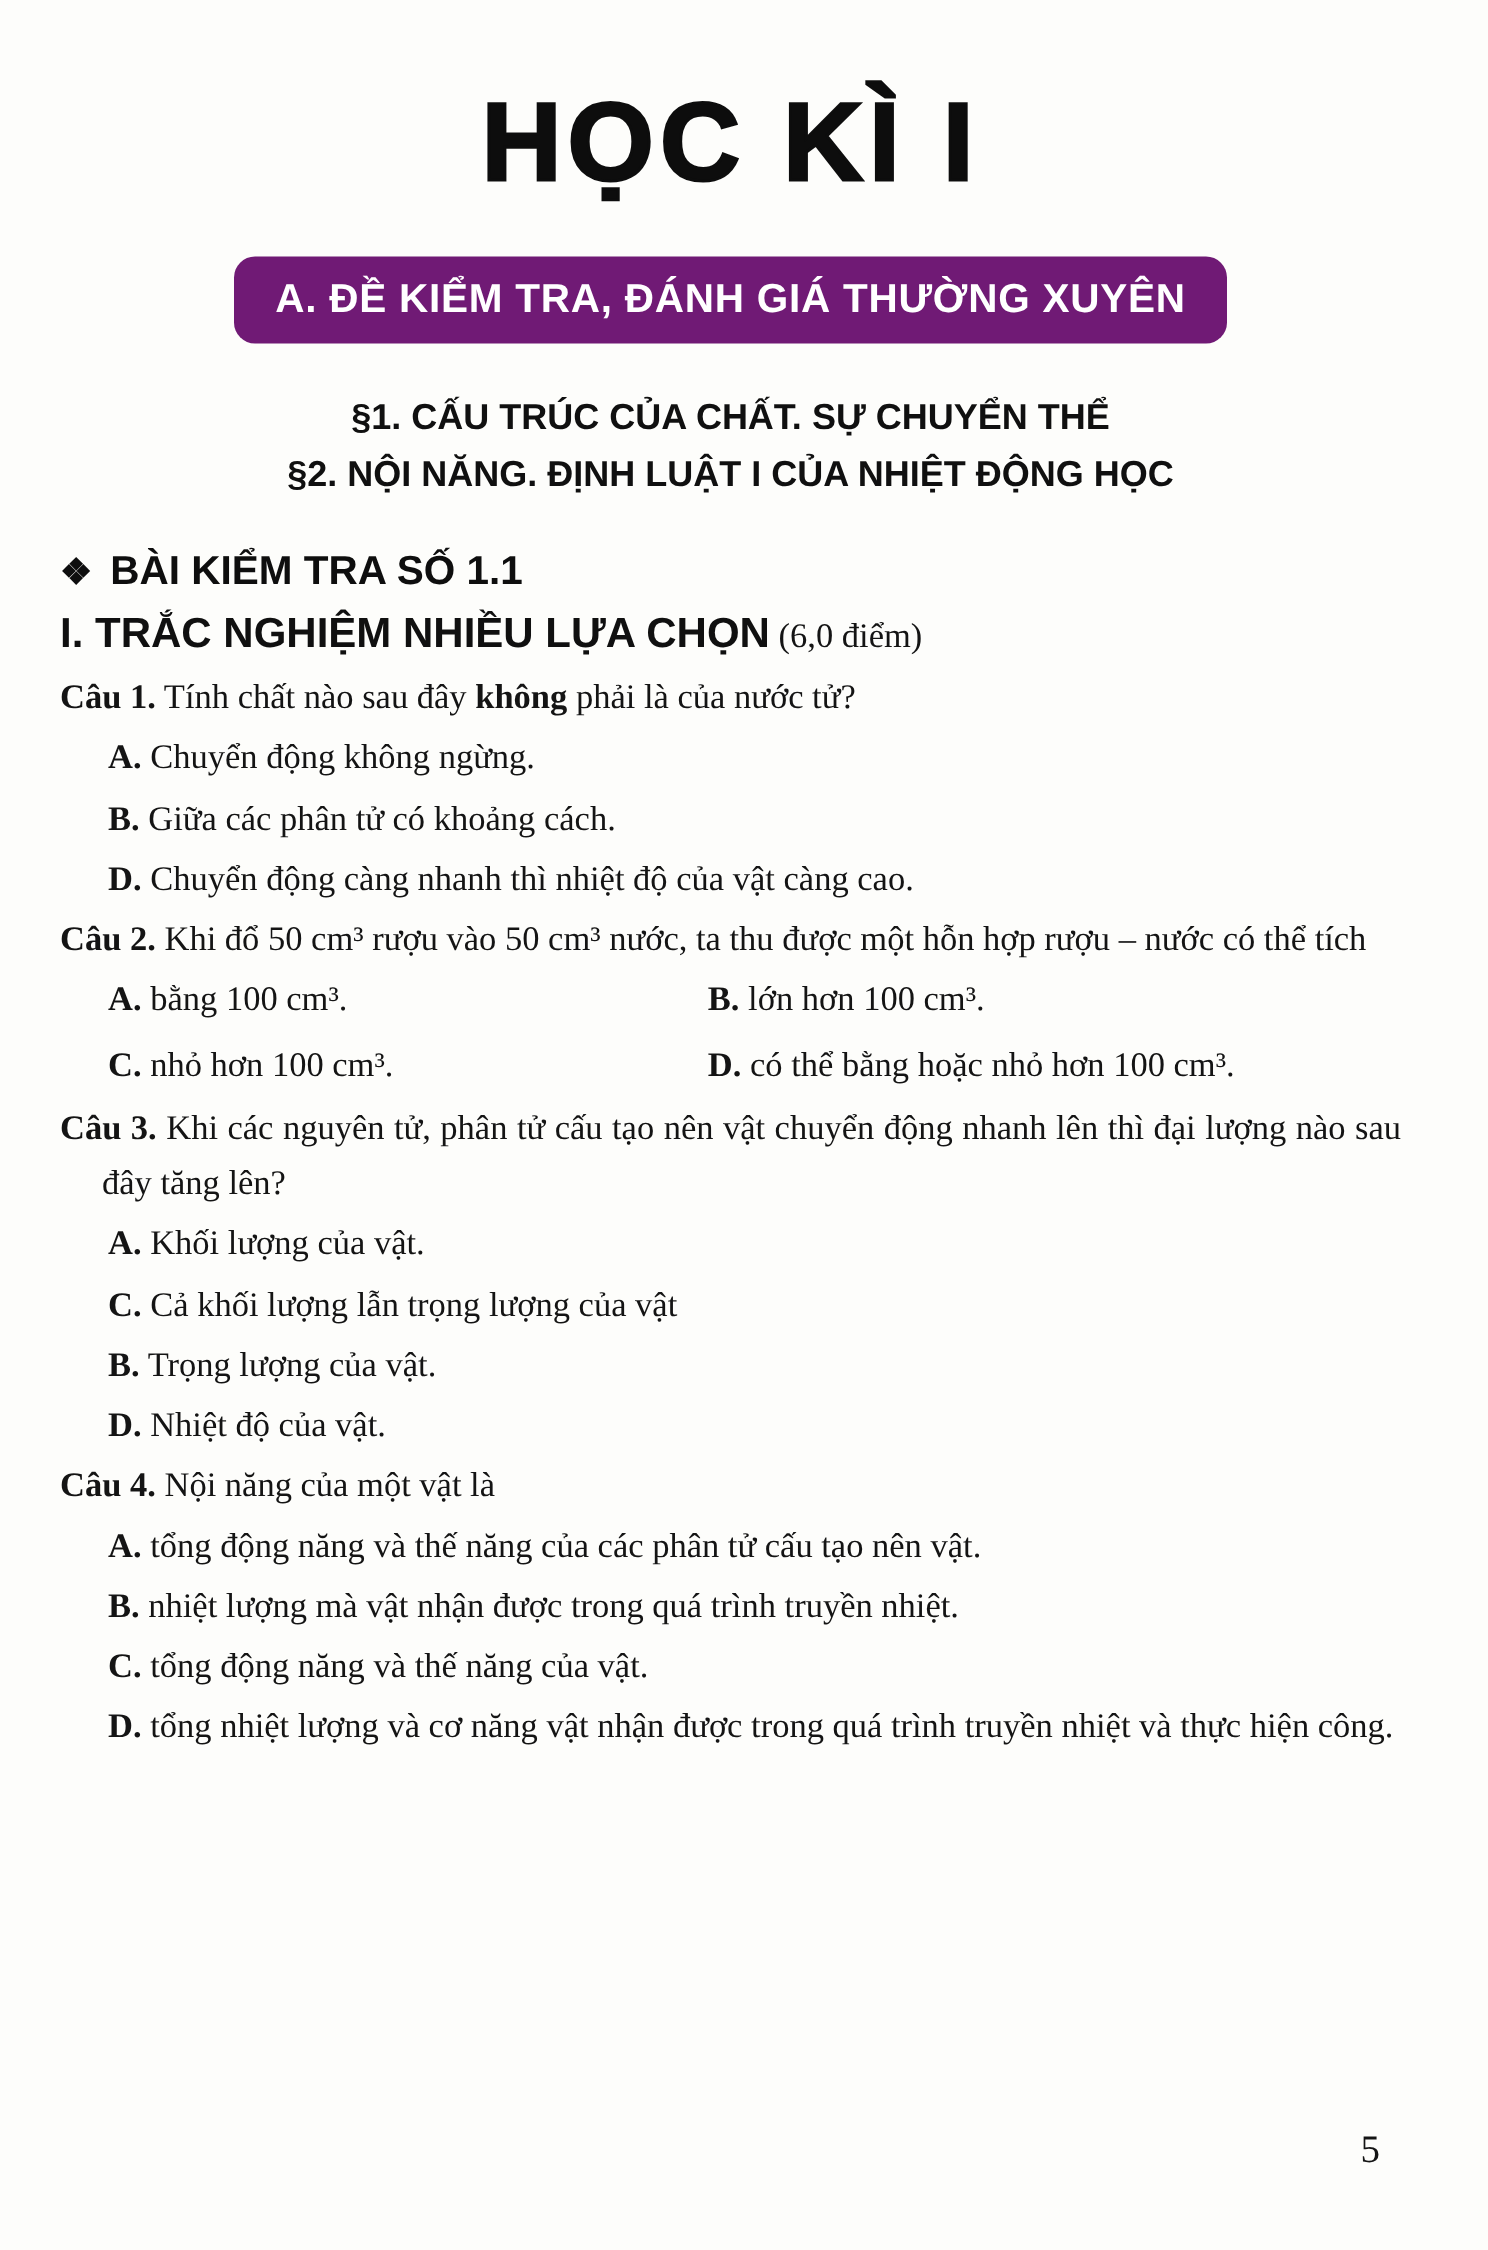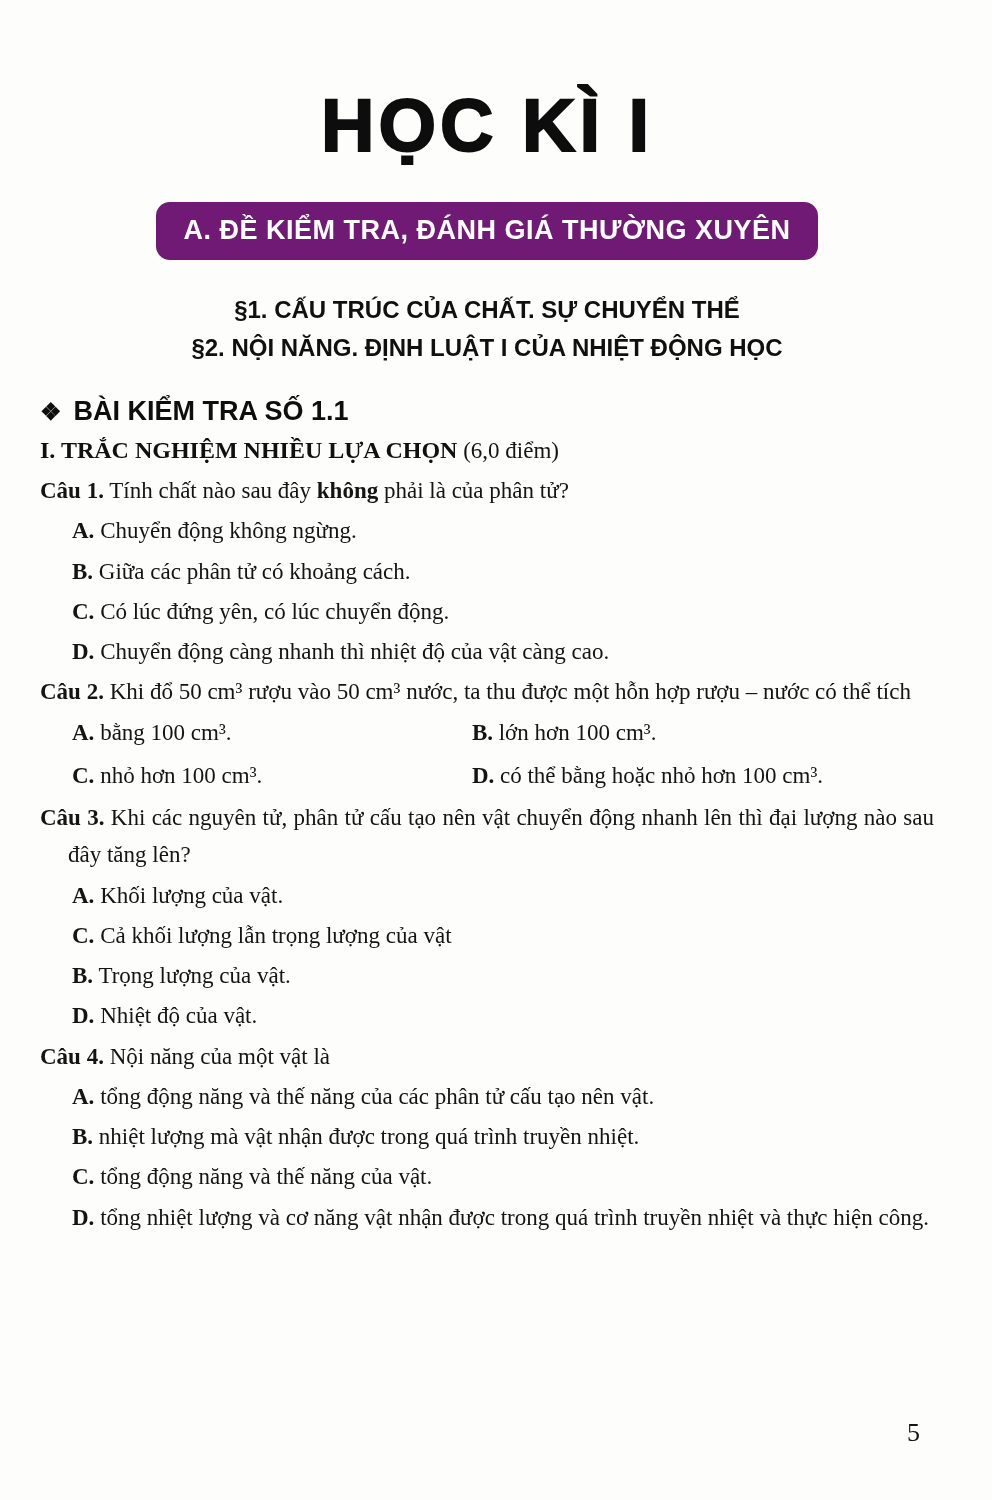--- a/index.html
+++ b/index.html
@@ -3,21 +3,21 @@
 <meta charset="utf-8">
 <style>
   html, body { margin: 0; padding: 0; background: #e8e8e8; }
   .page {
     position: relative;
     width: 992px;
     height: 1500px;
     margin: 0 auto;
     background: #fdfdfb;
     box-sizing: border-box;
-    padding: 55px 58px 40px 40px;
+    padding: 24px 58px 40px 40px;
     font-family: "Liberation Serif", serif;
     font-size: 23px;
     color: #141414;
     overflow: hidden;
   }
 
   
   .title {
     margin: 28px 0 34px 0;
     text-align: center;
@@ -80,23 +80,23 @@
     margin: 34px 0 10px 0;
     font-family: "Liberation Sans", sans-serif;
     font-weight: bold;
     font-size: 27px;
     color: #0e0e0e;
   }
   .diamond { margin-right: 12px; font-size: 24px; }
 
   .section-line { margin: 6px 0 8px 0; }
   .section-heading {
-    font-family: Liberation Serif, serif;
+    font-family: Liberation Sans, sans-serif;
     font-weight: bold;
-    font-size: 24px;
+    font-size: 28px;
     color: #101010;
   }
   .section-points { font-family: "Liberation Serif", serif; font-size: 23px; }
 
   .question { margin: 0; }
   .q-text {
     line-height: 1.62;
     text-align: justify;
     padding-left: 28px;
     text-indent: -28px;
@@ -145,25 +145,24 @@
 
 
   <div class="lesson">§1. CẤU TRÚC CỦA CHẤT. SỰ CHUYỂN THỂ</div>
   <div class="lesson">§2. NỘI NĂNG. ĐỊNH LUẬT I CỦA NHIỆT ĐỘNG HỌC</div>
 
   <div class="subtest"><span class="diamond">❖</span><span>BÀI KIỂM TRA SỐ 1.1</span></div>
 
   <div class="section-line"><span class="section-heading">I. TRẮC NGHIỆM NHIỀU LỰA CHỌN</span><span class="section-points"> (6,0 điểm)</span></div>
 
   <div class="question">
-    <div class="q-text"><span class="q-label">Câu 1.</span><span> Tính chất nào sau đây </span><span class="b">không</span><span> phải là của phân tử?</span></div>
+    <div class="q-text"><span class="q-label">Câu 1.</span><span> Tính chất nào sau đây </span><span class="b">không</span><span> phải là của nước tử?</span></div>
     <div class="options">
       <div class="option"><span class="opt-letter">A.</span><span> Chuyển động không ngừng.</span></div>
       <div class="option"><span class="opt-letter">B.</span><span> Giữa các phân tử có khoảng cách.</span></div>
-      <div class="option"><span class="opt-letter">C.</span><span> Có lúc đứng yên, có lúc chuyển động.</span></div>
       <div class="option"><span class="opt-letter">D.</span><span> Chuyển động càng nhanh thì nhiệt độ của vật càng cao.</span></div>
     </div>
   </div>
 
   <div class="question">
     <div class="q-text"><span class="q-label">Câu 2.</span><span> Khi đổ 50 cm³ rượu vào 50 cm³ nước, ta thu được một hỗn hợp rượu – nước có thể tích</span></div>
     <div class="options two-col">
       <div class="option"><span class="opt-letter">A.</span><span> bằng 100 cm³.</span></div>
       <div class="option"><span class="opt-letter">B.</span><span> lớn hơn 100 cm³.</span></div>
       <div class="option"><span class="opt-letter">C.</span><span> nhỏ hơn 100 cm³.</span></div>

